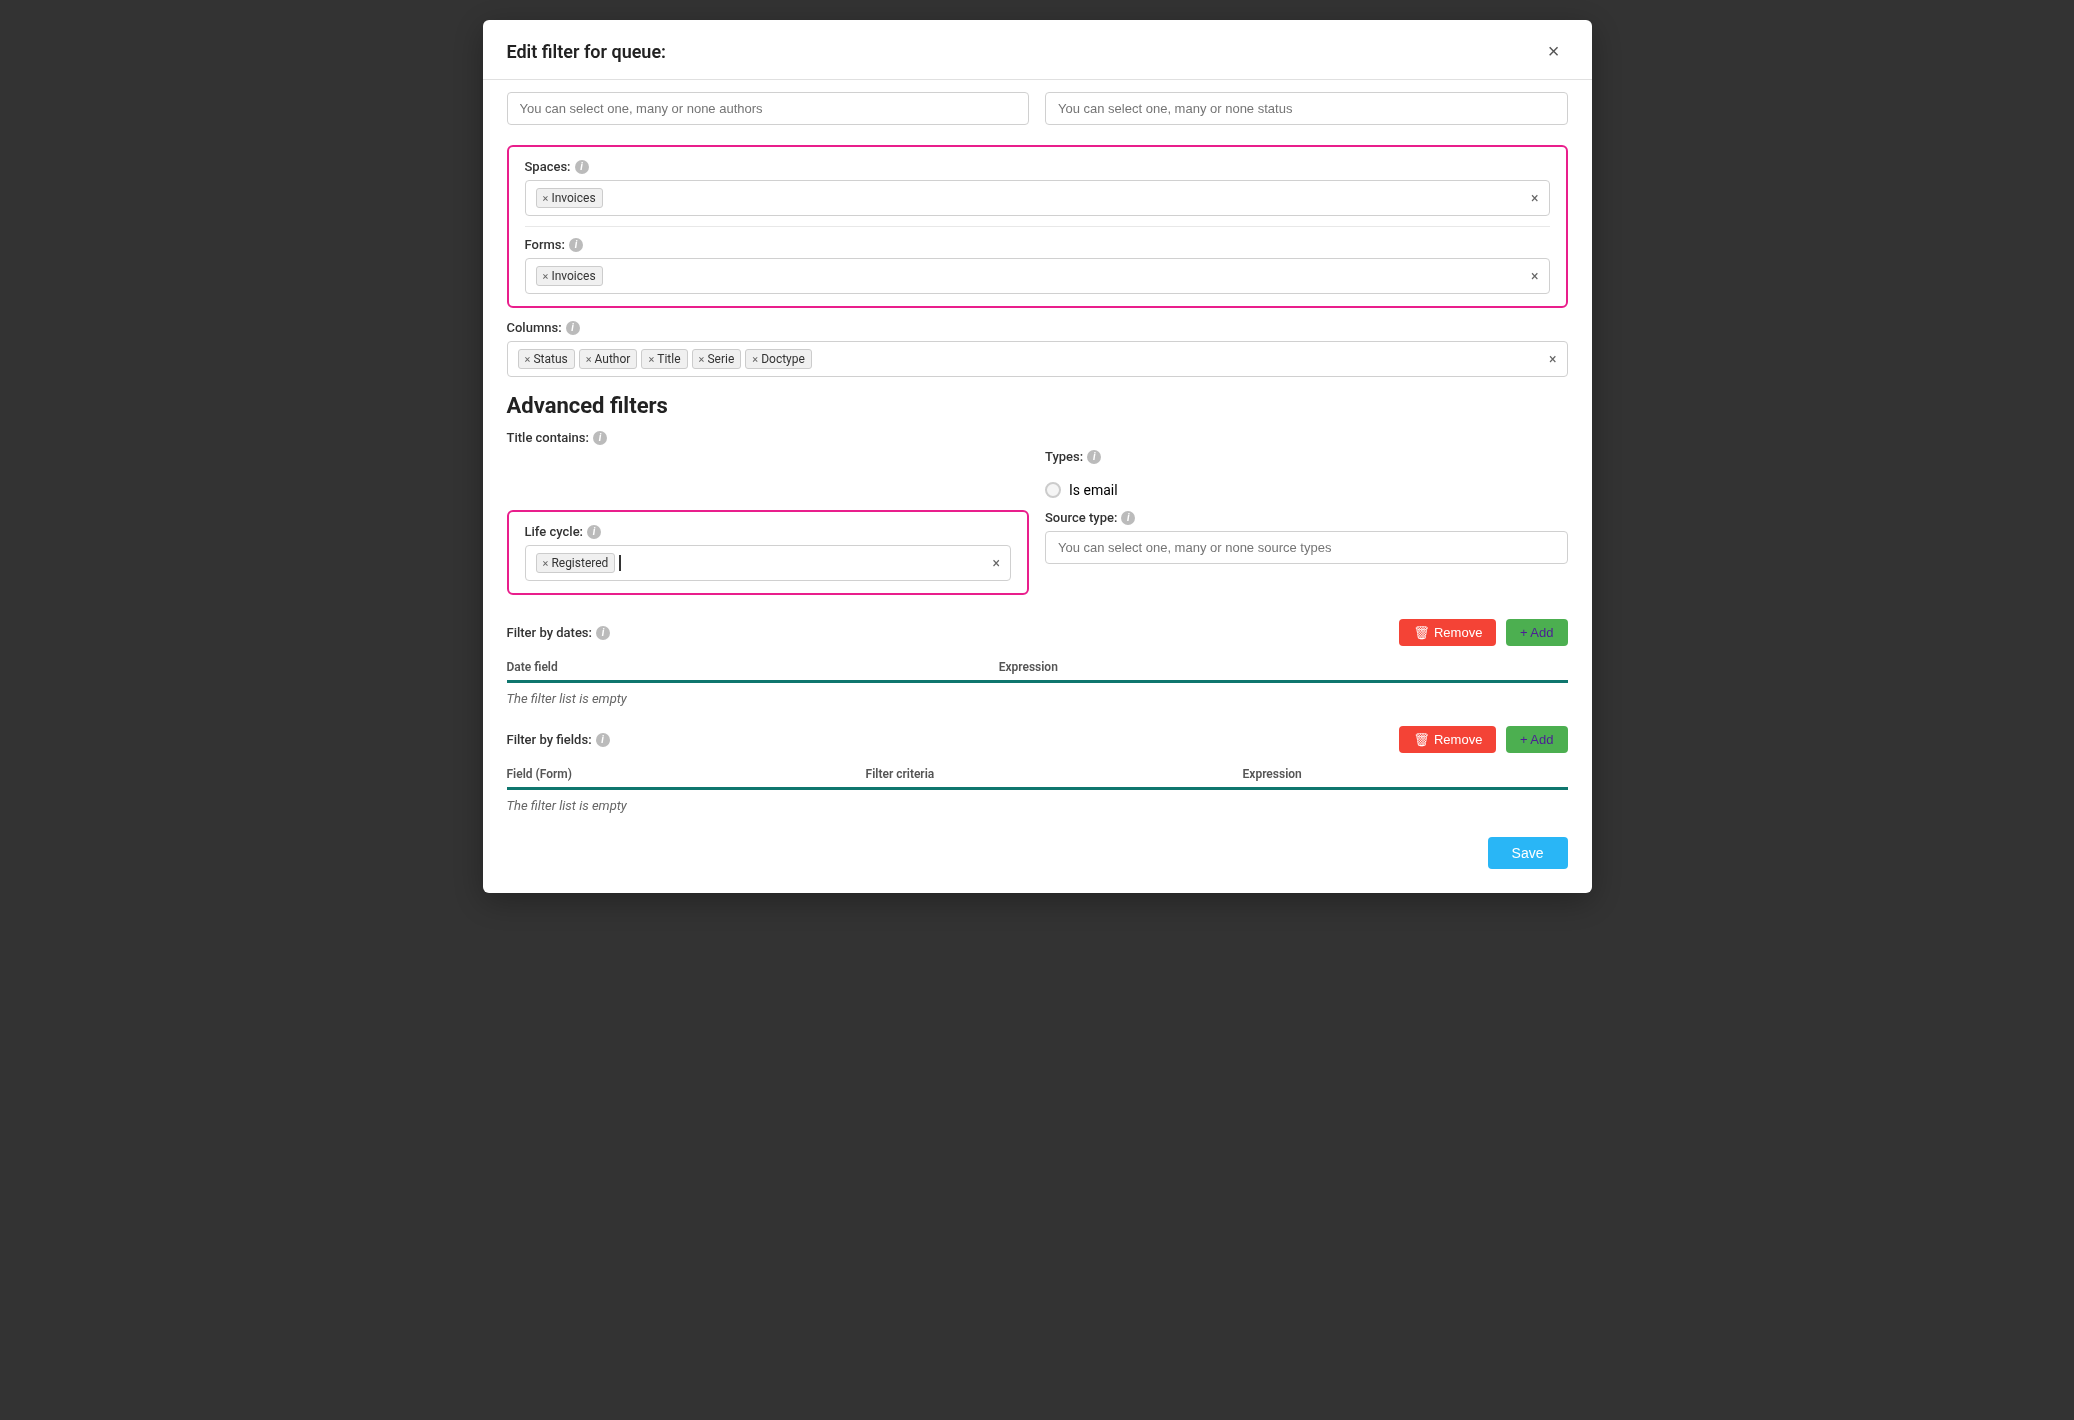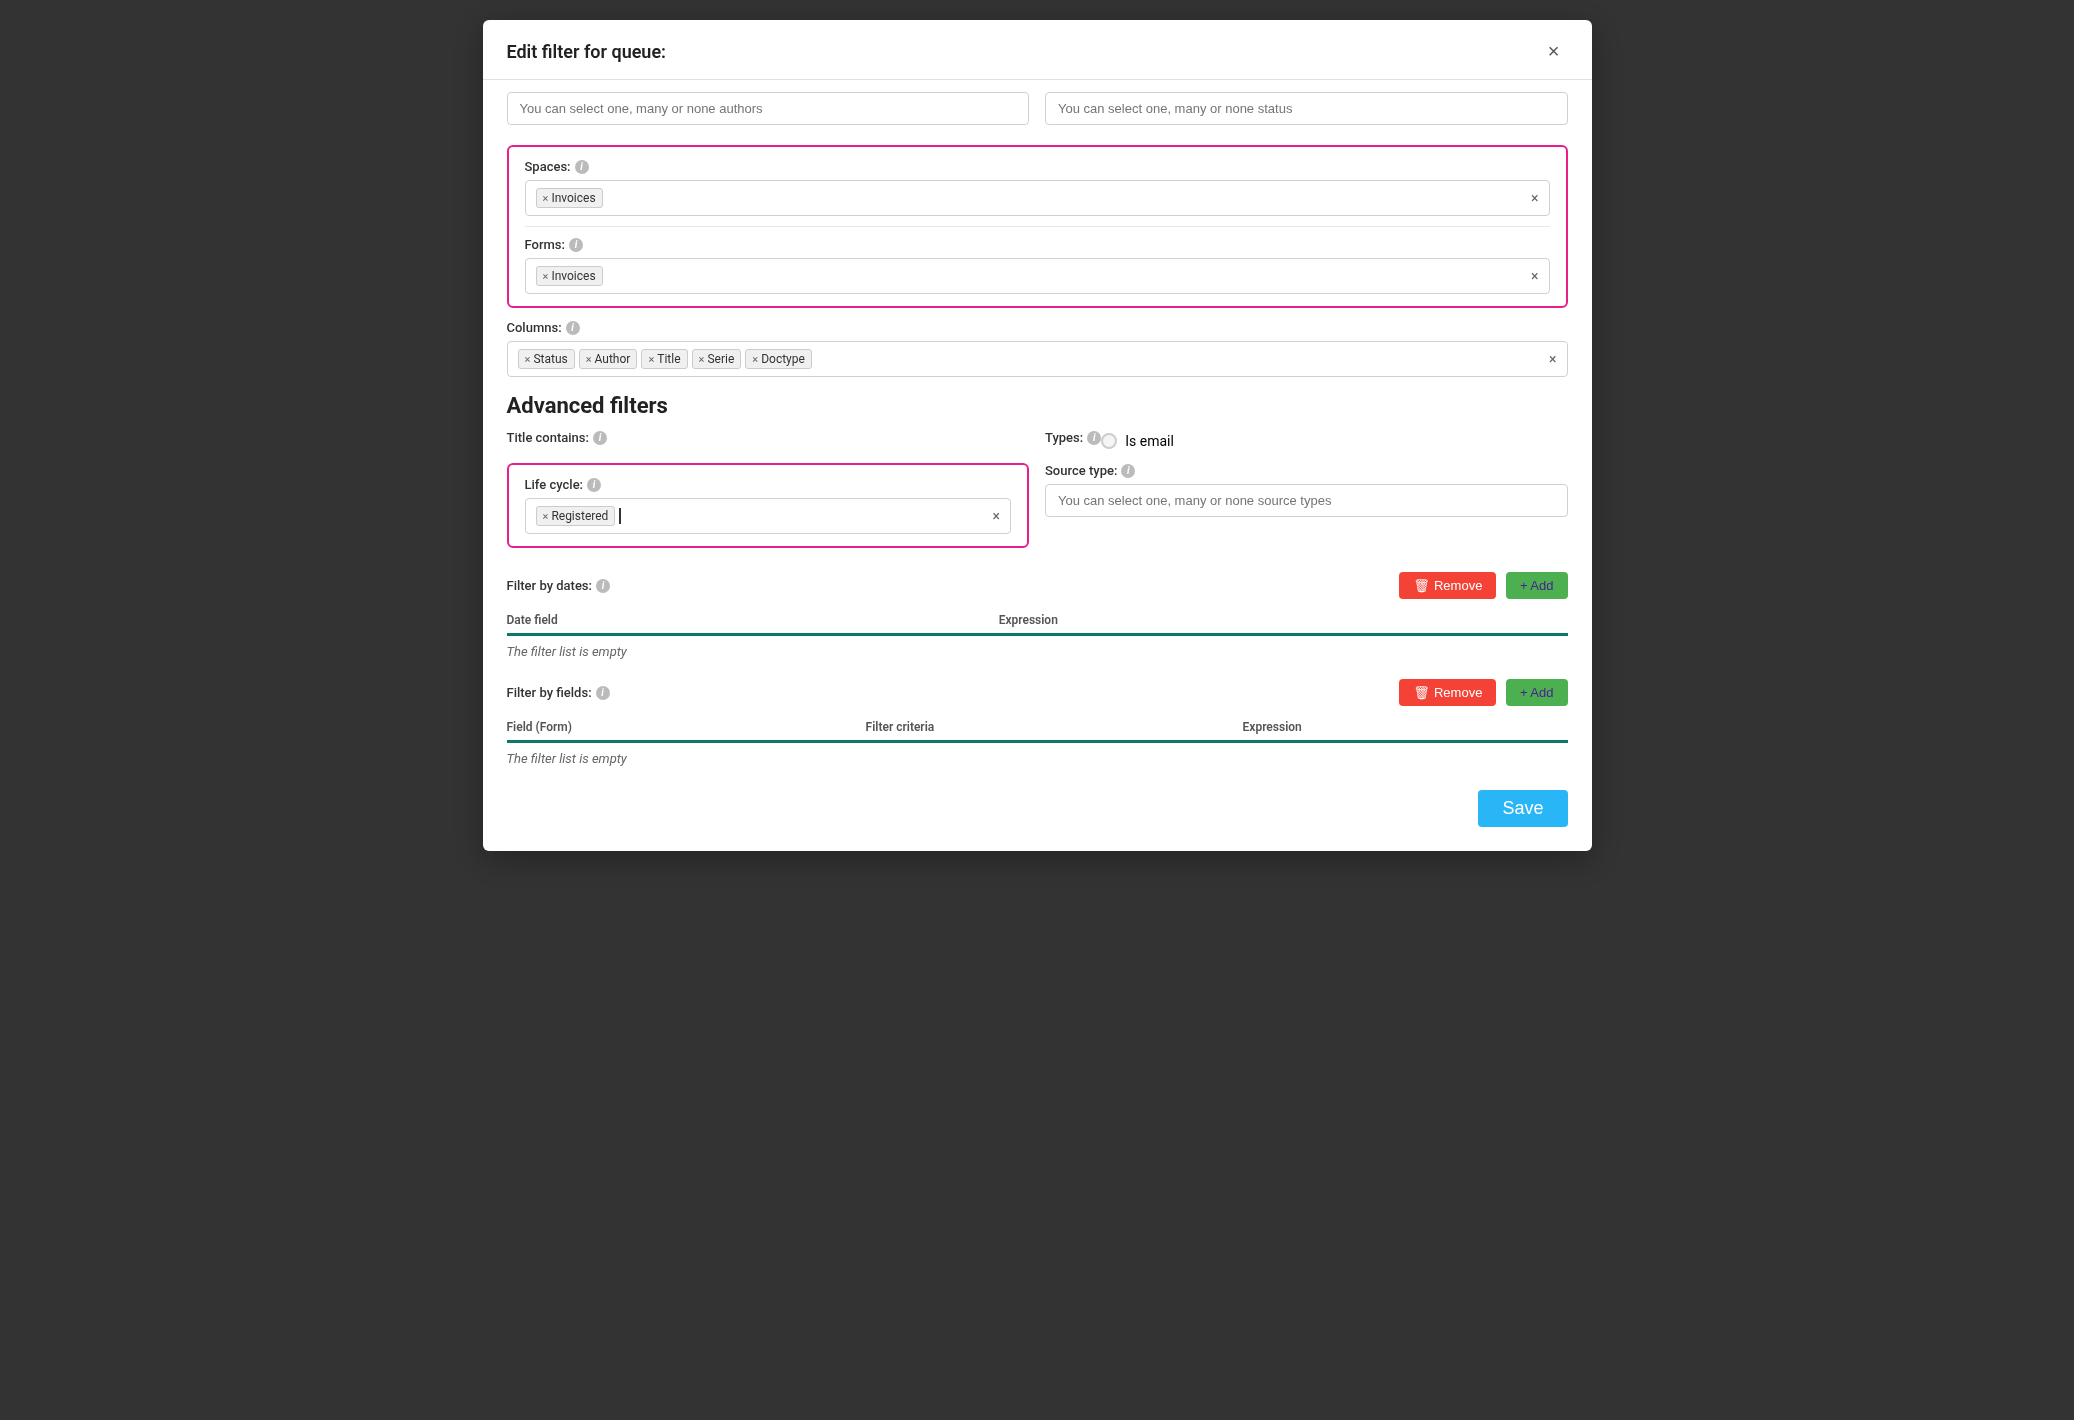--- a/index.html
+++ b/index.html
@@ -170,21 +170,23 @@
       border: 1px solid #d0d0d0;
       border-radius: 4px;
       padding: 8px 12px;
       width: 100%;
       font-size: 13px;
       color: #999;
     }
     
     .types-section {
       display: flex;
-      gap: 0;
+      flex-direction: column;
+      gap: 12px;
+      margin-top: 19px;
     }
     .checkbox-row {
       display: flex;
       align-items: center;
       gap: 8px;
     }
     .checkbox-custom {
       width: 16px;
       height: 16px;
       border-radius: 50%;
@@ -260,21 +262,21 @@
       display: flex;
       justify-content: flex-end;
       margin-top: 16px;
     }
     .btn-save {
       background: #29b6f6;
       color: #fff;
       border: none;
       border-radius: 4px;
       padding: 8px 24px;
-      font-size: 18px;
+      font-size: 14px;
       font-weight: 500;
       cursor: pointer;
     }
     .divider {
       border: none;
       border-top: 1px solid #e8e8e8;
       margin: 10px 0;
     }
   </style>
 </head>

